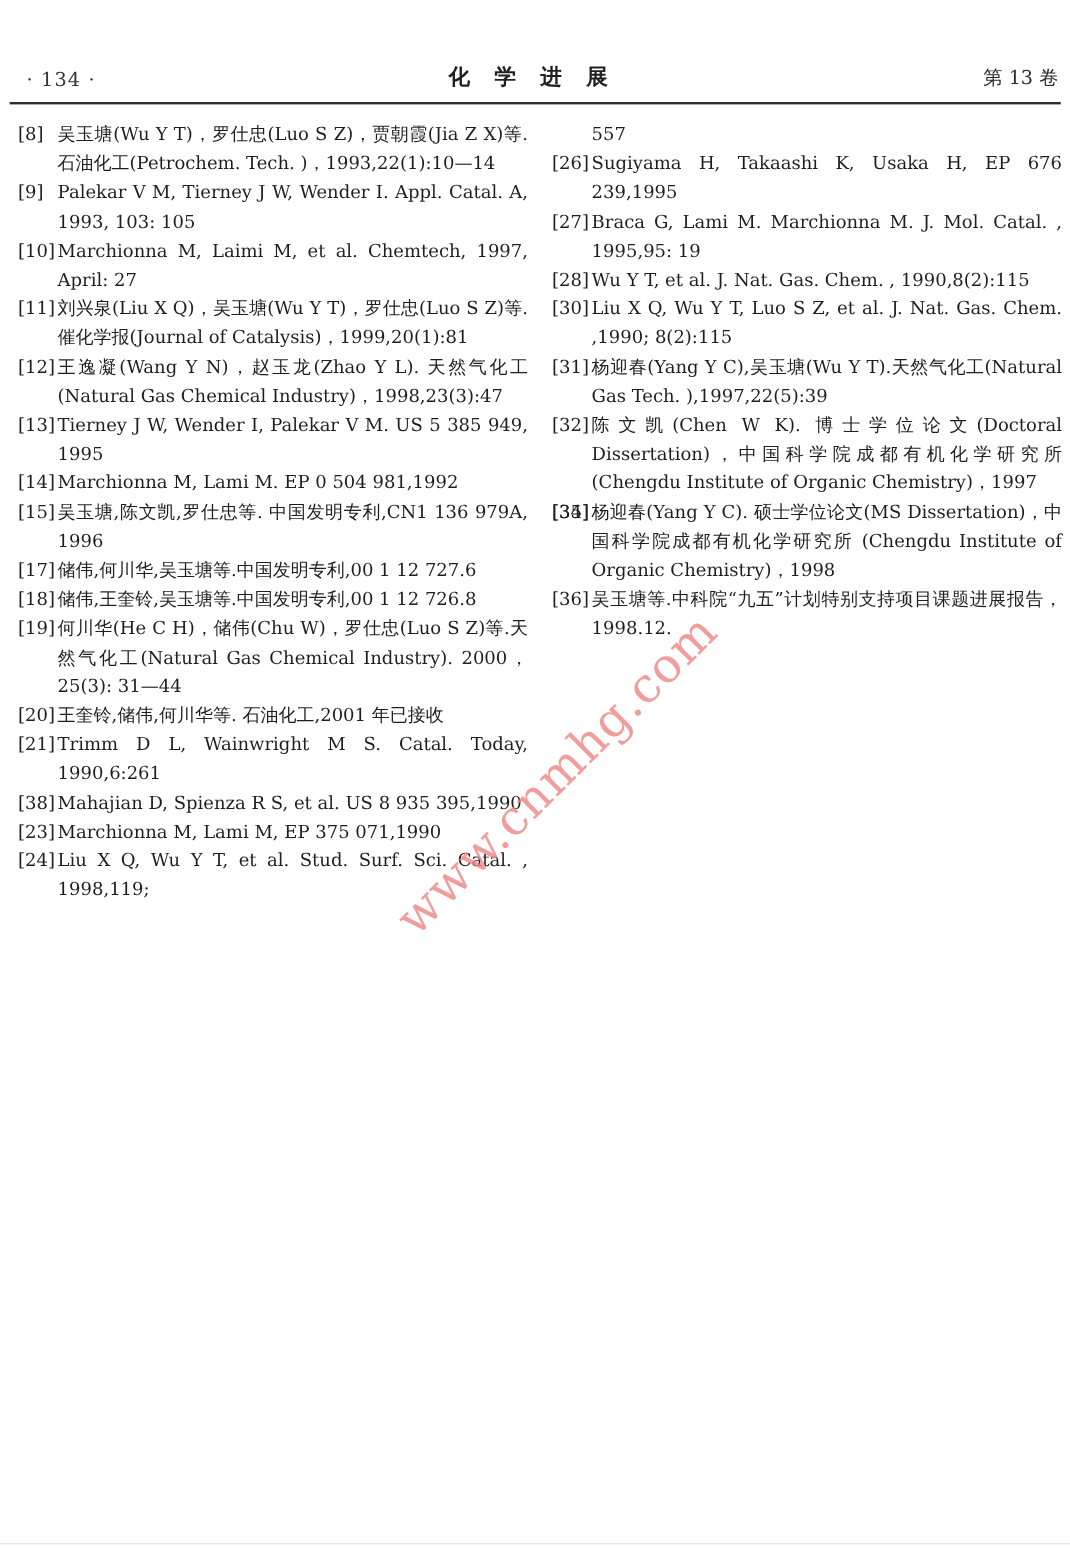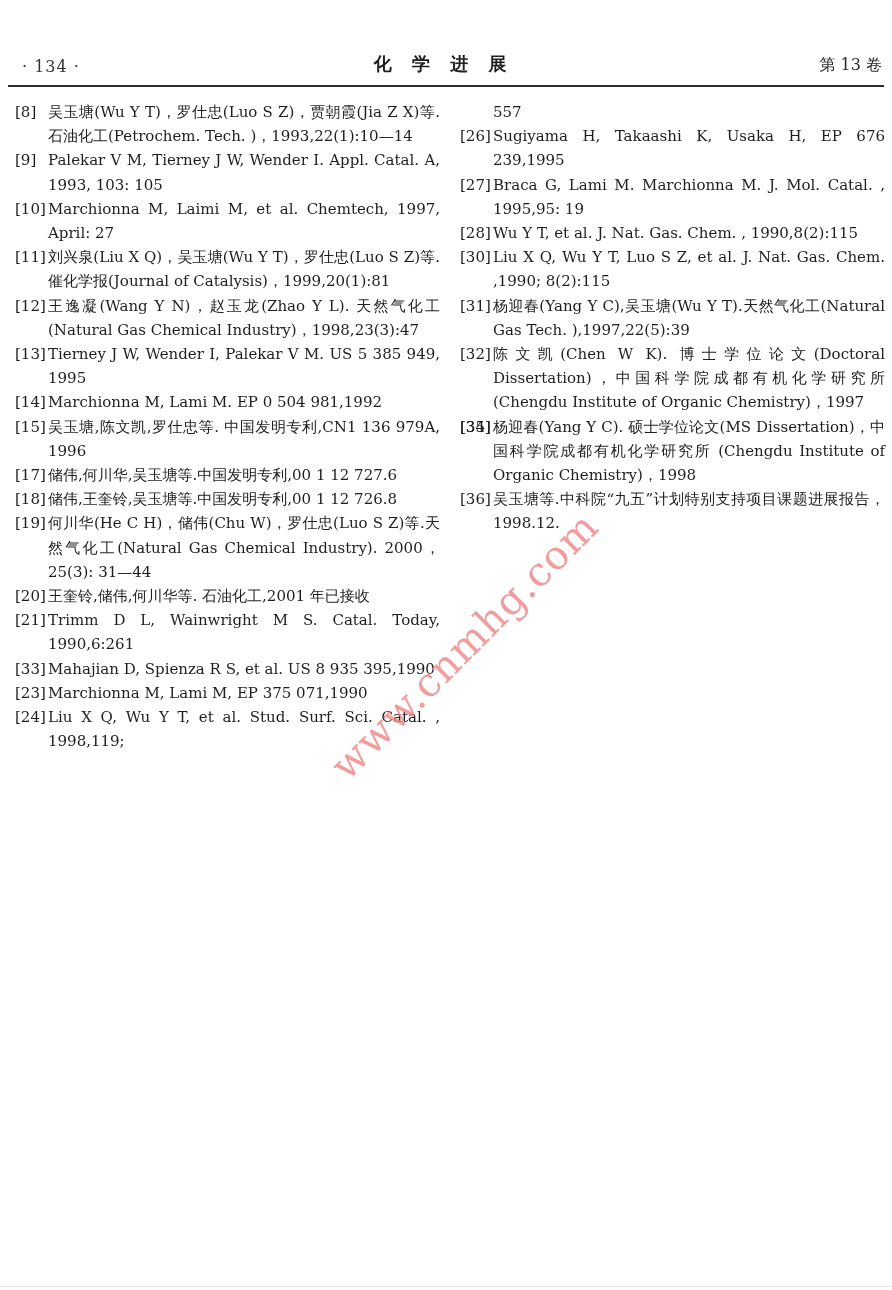--- a/index.html
+++ b/index.html
@@ -140,21 +140,21 @@
     <span class="ref-no">[20]</span>
     <span class="ref-text">王奎铃,储伟,何川华等. 石油化工,2001 年已接收</span>
   </div>
 
   <div class="ref">
     <span class="ref-no">[21]</span>
     <span class="ref-text">Trimm D L, Wainwright M S. Catal. Today, 1990,6:261</span>
   </div>
 
   <div class="ref">
-    <span class="ref-no">[33]</span>
+    <span class="ref-no">[38]</span>
     <span class="ref-text">Mahajian D, Spienza R S, et al. US 8 935 395,1990</span>
   </div>
 
   <div class="ref">
     <span class="ref-no">[23]</span>
     <span class="ref-text">Marchionna M, Lami M, EP 375 071,1990</span>
   </div>
 
   <div class="ref">
     <span class="ref-no">[24]</span>

